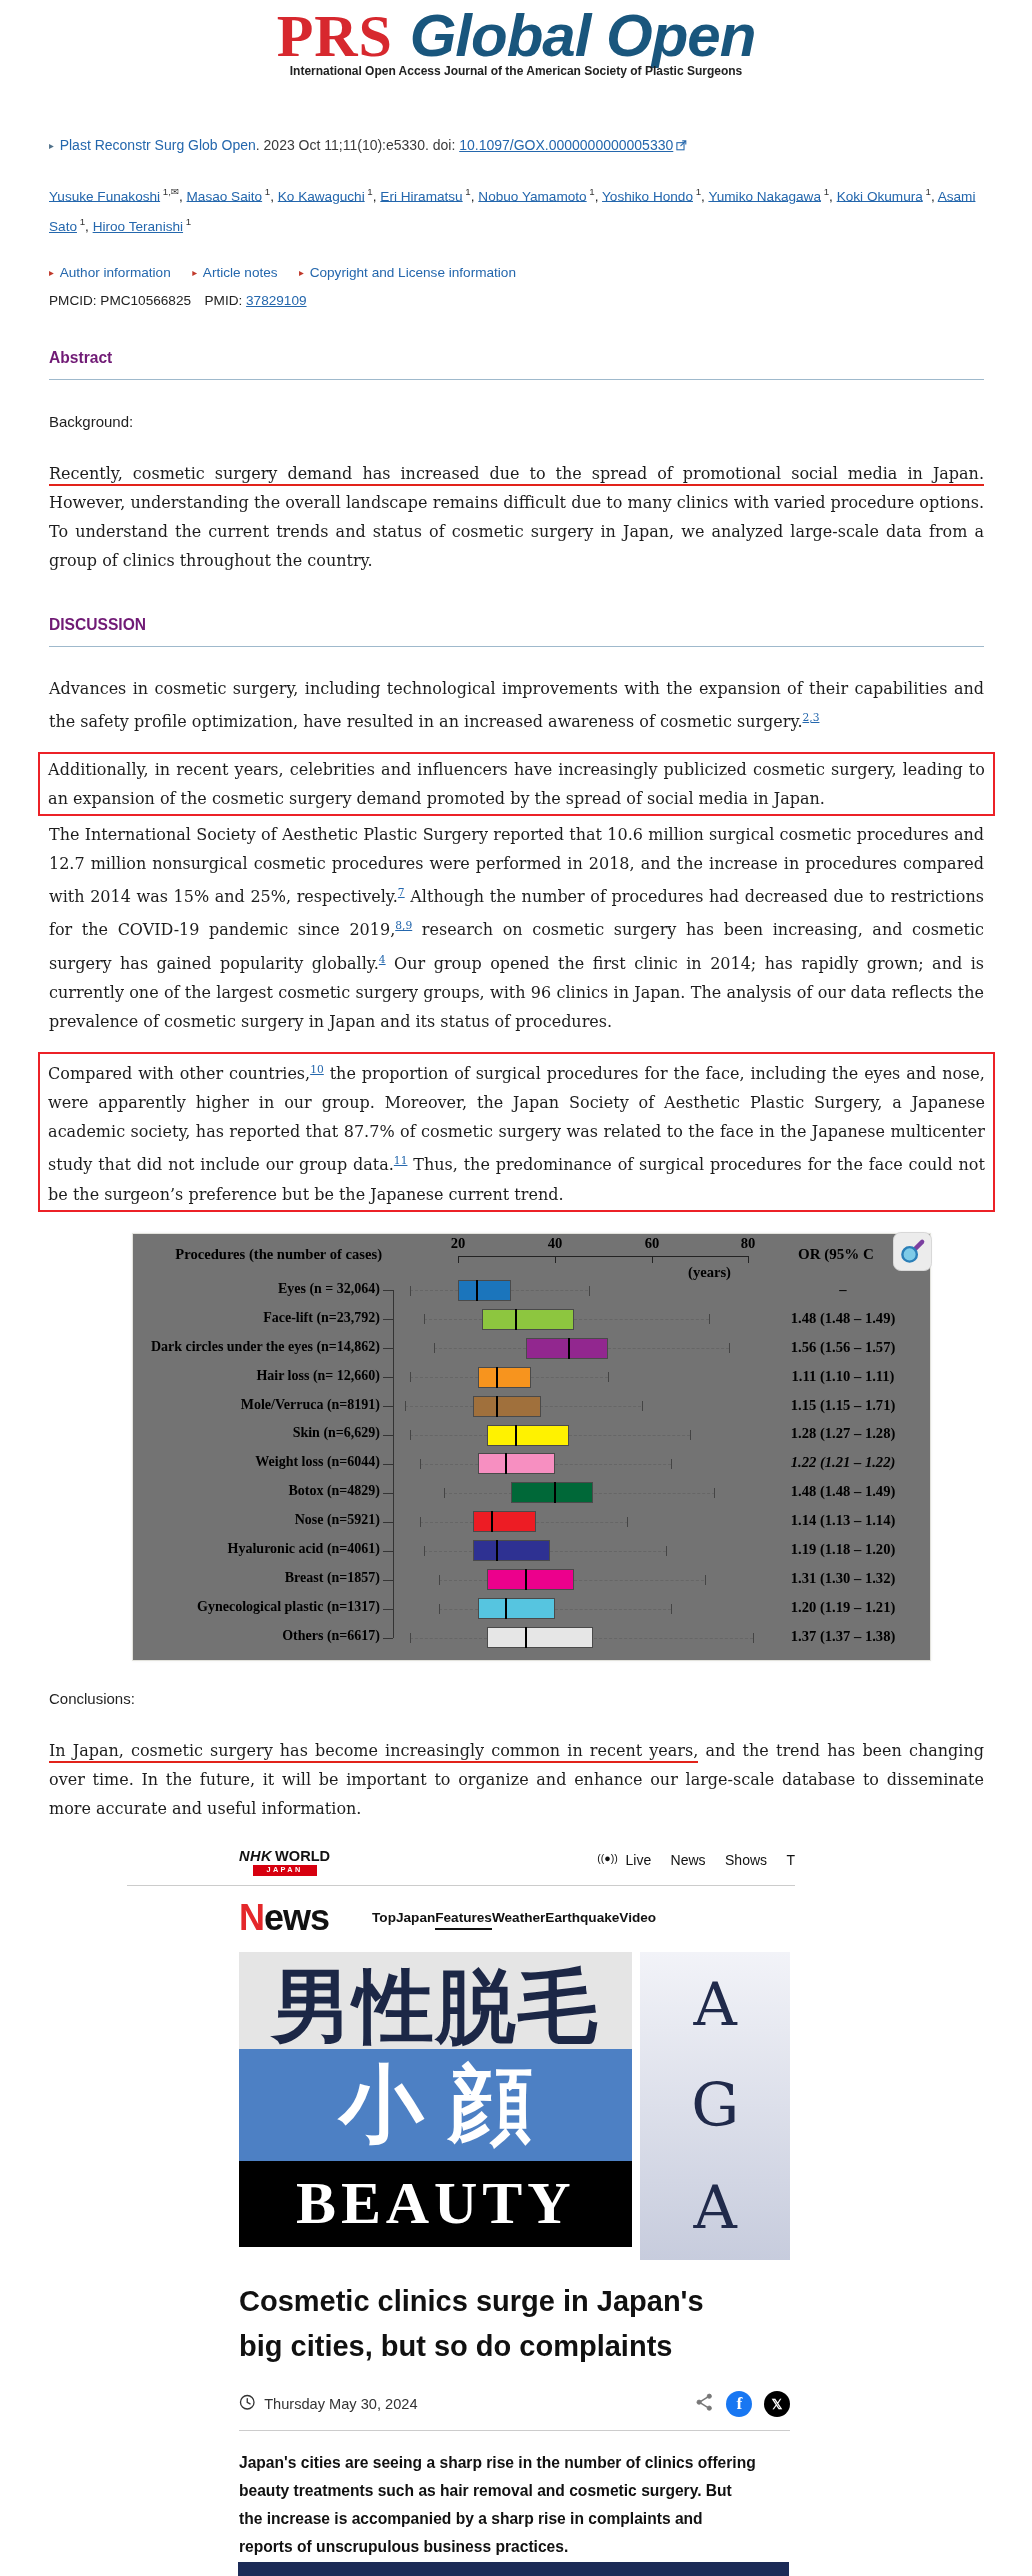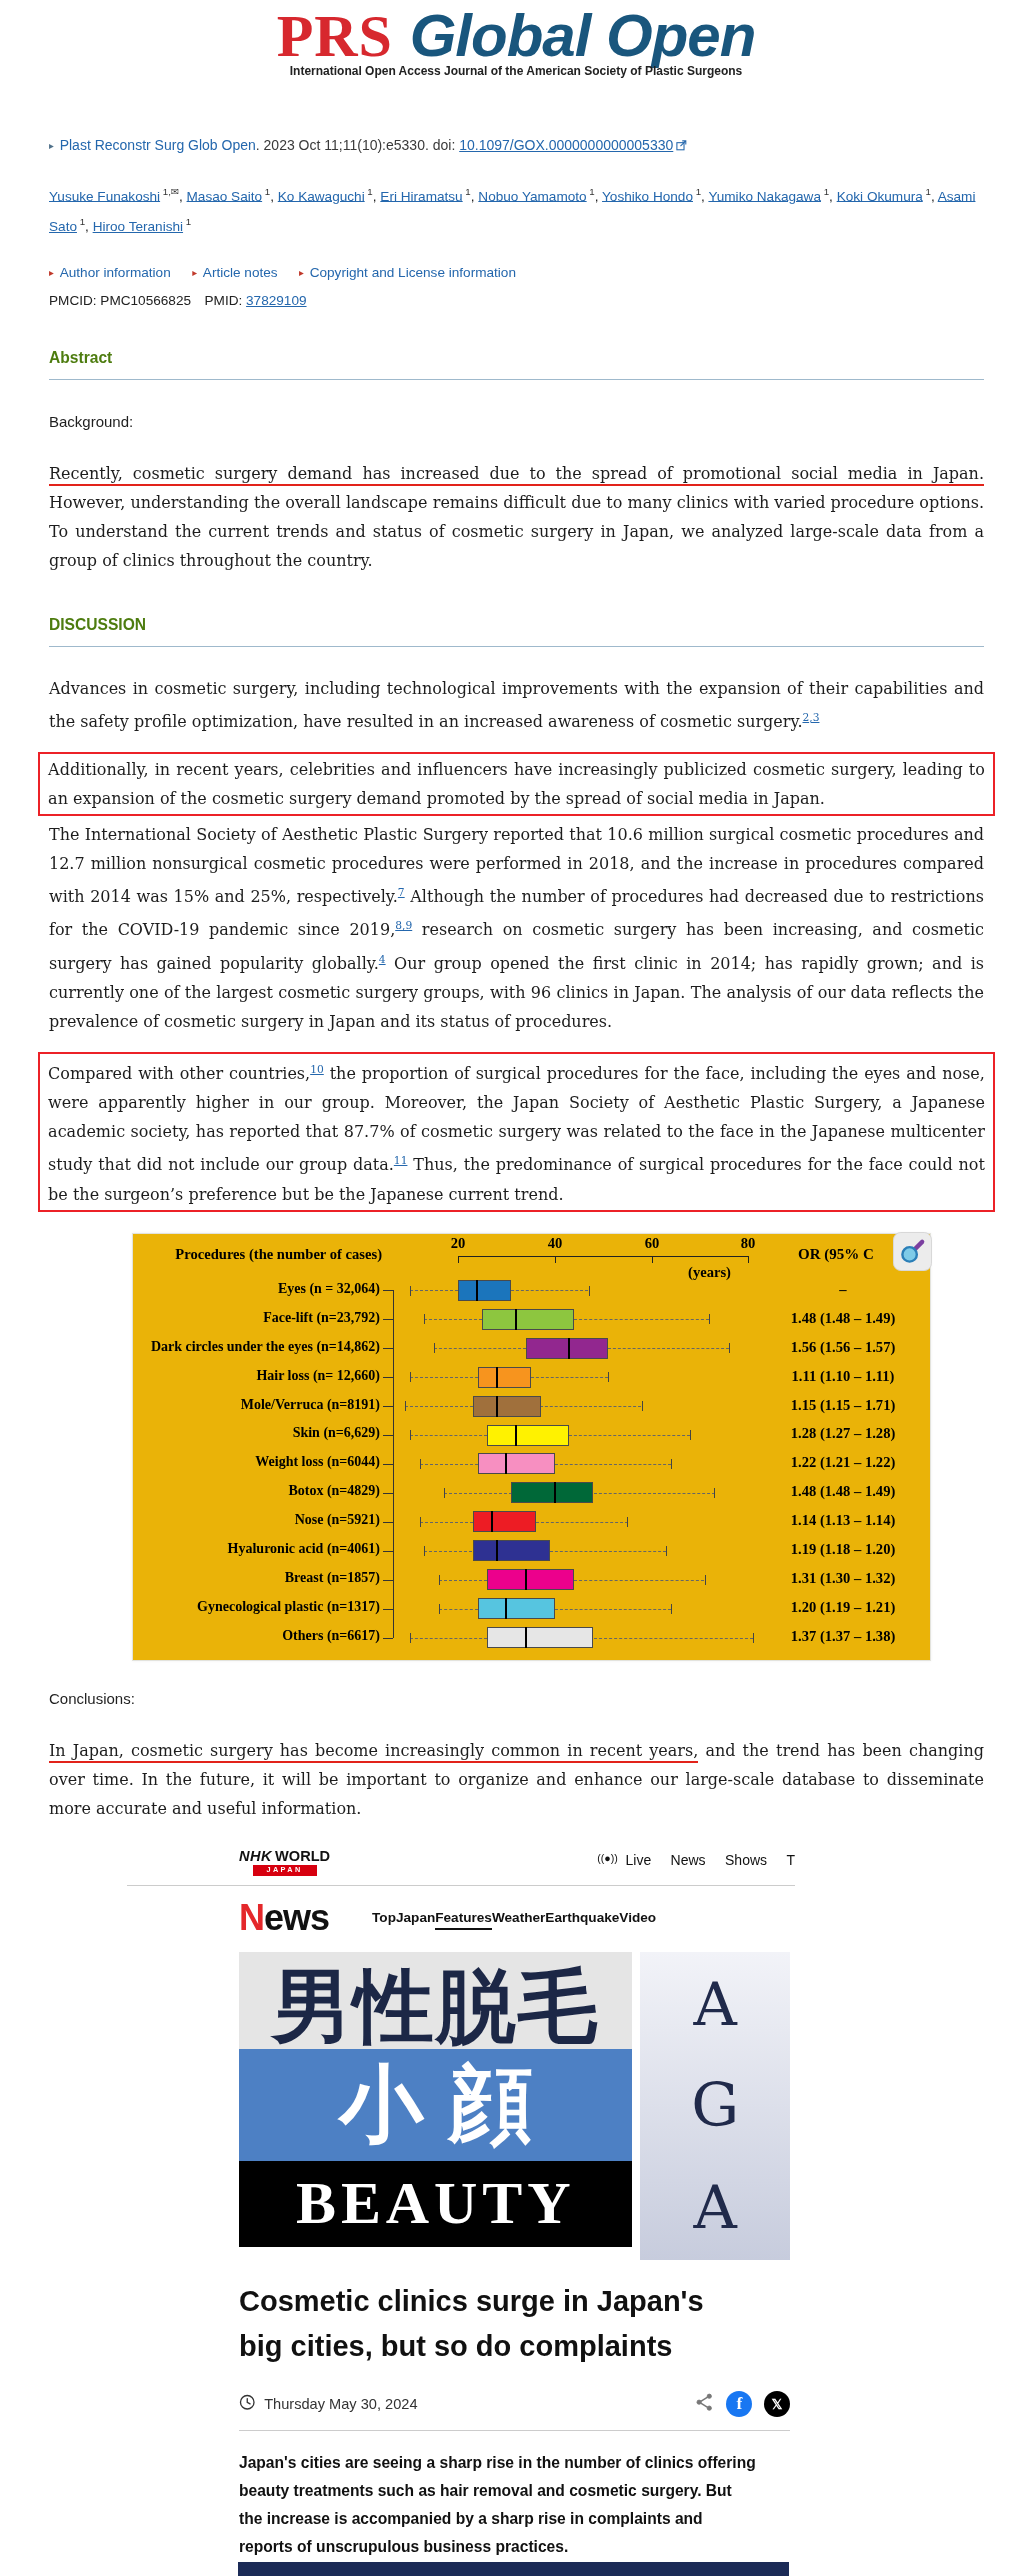--- a/index.html
+++ b/index.html
@@ -25,29 +25,29 @@
   .authors{margin-top:25px;font-size:13.6px;line-height:26px;color:#222;}
   .author-link{color:#2467ad;text-decoration:underline;cursor:pointer;}
   .author-sup{font-size:9.7px;color:#333;}
   .info-row{margin-top:25px;font-size:13.6px;color:#2467ad;}
   .info-row .itm{margin-right:21.4px;cursor:pointer;}
   .rtri{color:#c0392b;font-size:9.7px;margin-right:5.8px;vertical-align:1px;}
   .ids{margin-top:13.6px;font-size:13.6px;color:#222;}
   .ids .pmid-lbl{margin-left:9.7px;}
 
   
-  h2.sec{margin:41px 0 0 0;font-size:15.6px;font-weight:600;color:#4d7c0f;border-bottom:1px solid #9fb9cc;padding-bottom:11.7px;}
+  h2.sec{margin:41px 0 0 0;font-size:15.6px;font-weight:600;color:#701a75;border-bottom:1px solid #9fb9cc;padding-bottom:11.7px;}
   .lab{margin-top:33px;font-size:15px;color:#1f1f1f;}
   .para{margin-top:29px;font-family:"DejaVu Serif",serif;font-size:16px;line-height:29px;color:#1d1d1d;text-align:justify;}
   .red-underline{border-bottom:2.9px solid #e2231a;padding-bottom:1px;}
   .redbox{border:2.9px solid #ec2127;padding:1px 7.8px;margin:1.9px -10.7px;}
   sup.suplink{color:#2467ad;font-size:10.7px;text-decoration:underline;cursor:pointer;}
 
   
-  .chart{position:relative;margin:21.4px 0 0 83px;width:797px;height:426px;background:#eab308;border:1px solid #e3e3dd;box-shadow:0 0 2.9px rgba(0,0,0,.06);font-family:"Liberation Serif",serif;}
+  .chart{position:relative;margin:21.4px 0 0 83px;width:797px;height:426px;background:#737373;border:1px solid #e3e3dd;box-shadow:0 0 2.9px rgba(0,0,0,.06);font-family:"Liberation Serif",serif;}
   .c-proc{position:absolute;top:11.7px;left:0;width:249px;text-align:right;font-weight:bold;font-size:14.6px;color:#000;}
   .c-or-h{position:absolute;top:11.7px;left:632px;width:142px;text-align:center;font-weight:bold;font-size:15px;color:#000;}
   .c-years{position:absolute;top:30px;left:533px;width:87px;text-align:center;font-weight:bold;font-size:14.6px;color:#000;}
   .c-num{position:absolute;top:1px;width:39px;margin-left:-19.4px;text-align:center;font-weight:bold;font-size:14.6px;color:#000;}
   .c-axline{position:absolute;top:22.4px;height:0;border-top:1.5px solid #222;}
   .c-tick{position:absolute;top:22.4px;width:0;height:6.8px;border-left:1.5px solid #222;}
   .c-lab{position:absolute;left:0;width:247px;text-align:right;font-weight:bold;font-size:14px;color:#000;white-space:nowrap;}
   .c-dash{position:absolute;height:0;border-top:1.5px solid #333;}
   .c-brk{position:absolute;width:0;border-left:1.5px solid #333;}
   .c-wh{position:absolute;height:0;border-top:1.5px dashed #666;}
@@ -198,21 +198,21 @@
           <div class="c-med" style="left: 382px; top: 191px;"></div>
           <div class="c-or" style="top: 191px;">1.28 (1.27 – 1.28)</div>
           <div class="c-lab" style="top: 220px;">Weight loss (n=6044)</div>
           <div class="c-dash" style="left: 250px; top: 230px; width: 9.7px;"></div>
           <div class="c-wh" style="left: 287px; top: 230px; width: 58px;"></div>
           <div class="c-wh" style="left: 422px; top: 230px; width: 116px;"></div>
           <div class="c-cap" style="left: 287px; top: 225px;"></div>
           <div class="c-cap" style="left: 538px; top: 225px;"></div>
           <div class="c-box" style="left: 345px; top: 219px; width: 77px; background: rgb(247, 143, 193);"></div>
           <div class="c-med" style="left: 372px; top: 219px;"></div>
-          <div class="c-or" style="top: 220px;">1.22 (1.21 – 1.22)</div>
+          <div class="c-or" style="top: 220px; font-style: italic;">1.22 (1.21 – 1.22)</div>
           <div class="c-lab" style="top: 249px;">Botox (n=4829)</div>
           <div class="c-dash" style="left: 250px; top: 259px; width: 9.7px;"></div>
           <div class="c-wh" style="left: 311px; top: 259px; width: 68px;"></div>
           <div class="c-wh" style="left: 461px; top: 259px; width: 121px;"></div>
           <div class="c-cap" style="left: 311px; top: 254px;"></div>
           <div class="c-cap" style="left: 581px; top: 254px;"></div>
           <div class="c-box" style="left: 378px; top: 248px; width: 82px; background: rgb(0, 104, 56);"></div>
           <div class="c-med" style="left: 421px; top: 248px;"></div>
           <div class="c-or" style="top: 249px;">1.48 (1.48 – 1.49)</div>
           <div class="c-lab" style="top: 278px;">Nose (n=5921)</div>

